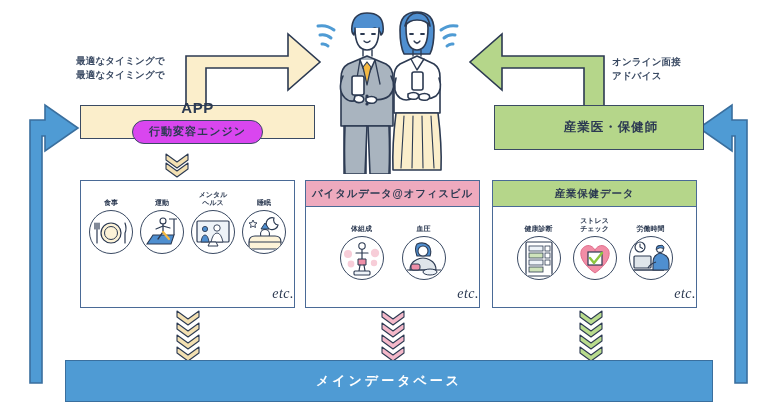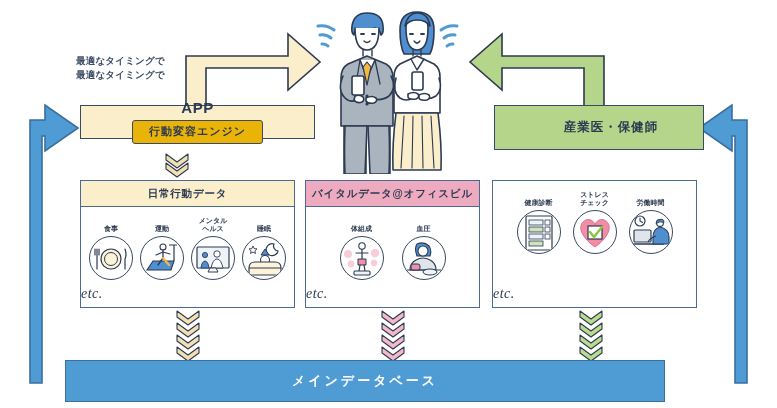--- a/index.html
+++ b/index.html
@@ -32,22 +32,22 @@
   .app-title {
     font-size: 15px;
     font-weight: bold;
     color: #2c3a52;
     letter-spacing: .5px;
     line-height: 1;
     margin-bottom: 5px;
   }
   .pill {
     border: 1.2px solid #3a4a63;
-    border-radius: 3px;
-    background: #eab308;
+    border-radius: 12px;
+    background: #d946ef;
     font-size: 11px;
     font-weight: bold;
     color: #2c3a52;
     padding: 3px 16px 4px;
     letter-spacing: 1px;
     white-space: nowrap;
   }
   .green-box {
     background: #b5d68a;
     padding-left: 24px;
@@ -132,21 +132,21 @@
     margin-top: 2px;
     background: #fff;
     overflow: hidden;
     position: relative;
   }
   .icon-circle svg { display: block; }
   .etc {
     position: absolute;
     left: 0; right: 0;
     bottom: 5px;
-    text-align: left;
+    text-align: right;
     font-family: "Liberation Serif", "DejaVu Serif", serif;
     font-style: italic;
     font-size: 14px;
     color: #2c3a52;
     letter-spacing: .5px;
   }
 
   
   .db-bar {
     box-sizing: border-box;
@@ -270,30 +270,33 @@
 
   <div class="abs box green-box" style="left:494px;top:105px;width:210px;height:45px;">
     <div class="green-box-label">産業医・保健師</div>
   </div>
 
   <div class="abs annot" style="left:76px;top:55px;text-align:left;font-family:Liberation Mono, monospace;">
     <div>最適なタイミングで</div>
     <div>最適なタイミングで</div>
   </div>
 
+  <div class="abs annot" style="left:612px;top:55px;text-align:left;">
+    <div>オンライン面接</div>
+    <div>アドバイス</div>
+  </div>
 
   <svg class="abs chev" style="left:163px;top:152px;" width="28" height="26" viewBox="0 0 28 26">
     <g fill="#f3e0b2" stroke="#2c3a52" stroke-width="1.1" stroke-linejoin="round">
       <path d="M 3 2 L 14 10 L 25 2 L 25 8 L 14 16 L 3 8 Z"></path>
       <path d="M 3 11 L 14 19 L 25 11 L 25 17 L 14 25 L 3 17 Z"></path>
     </g>
   </svg>
 
   <div class="abs panel" style="left:80px;top:180px;width:215px;height:128px;">
-    <div class="panel-head head-cream">日常行動データ</div>
     <div class="panel-body">
       <div class="icon-row">
 
         <div class="icon-cell">
           <div class="icon-label">食事</div>
           <div class="icon-circle">
             <svg width="42" height="42" viewBox="0 0 42 42">
               <circle cx="21" cy="22" r="10" fill="#fdf3d8" stroke="#2c3a52" stroke-width="1.2"></circle>
               <circle cx="21" cy="22" r="6.5" fill="none" stroke="#2c3a52" stroke-width="1"></circle>
               <path d="M 7 12 L 7 22 M 5 12 L 5 18 M 9 12 L 9 18 M 7 22 L 7 32" stroke="#2c3a52" stroke-width="1.2" fill="none" stroke-linecap="round"></path>
@@ -387,20 +390,21 @@
             </svg>
           </div>
         </div>
 
       </div>
       <div class="etc">etc.</div>
     </div>
   </div>
 
   <div class="abs panel" style="left:492px;top:180px;width:205px;height:128px;">
+    <div class="panel-head head-green">産業保健データ</div>
     <div class="panel-body">
       <div class="icon-row" style="gap:8px;">
 
         <div class="icon-cell">
           <div class="icon-label">健康診断</div>
           <div class="icon-circle">
             <svg width="42" height="42" viewBox="0 0 42 42">
               <rect x="8" y="5" width="26" height="34" rx="1" fill="#fff" stroke="#2c3a52" stroke-width="1.2"></rect>
               <rect x="11" y="9" width="14" height="5" fill="#eef3f8" stroke="#2c3a52" stroke-width=".8"></rect>
               <rect x="11" y="16" width="14" height="5" fill="#cfe3bb" stroke="#2c3a52" stroke-width=".8"></rect>
@@ -466,17 +470,17 @@
 
   <svg class="abs chev" style="left:577px;top:310px;" width="28" height="52" viewBox="0 0 28 52">
     <g fill="#b9dc8d" stroke="#2c3a52" stroke-width="1.1" stroke-linejoin="round">
       <path d="M 3 1 L 14 9 L 25 1 L 25 7 L 14 15 L 3 7 Z"></path>
       <path d="M 3 13 L 14 21 L 25 13 L 25 19 L 14 27 L 3 19 Z"></path>
       <path d="M 3 25 L 14 33 L 25 25 L 25 31 L 14 39 L 3 31 Z"></path>
       <path d="M 3 37 L 14 45 L 25 37 L 25 43 L 14 51 L 3 43 Z"></path>
     </g>
   </svg>
 
-  <div class="abs db-bar" style="left:65px;top:360px;width:600px;height:42px;">
+  <div class="abs db-bar" style="left:65px;top:360px;width:648px;height:42px;">
     <div class="db-label">メインデータベース</div>
   </div>
 
 </div>
 
 </body></html>

